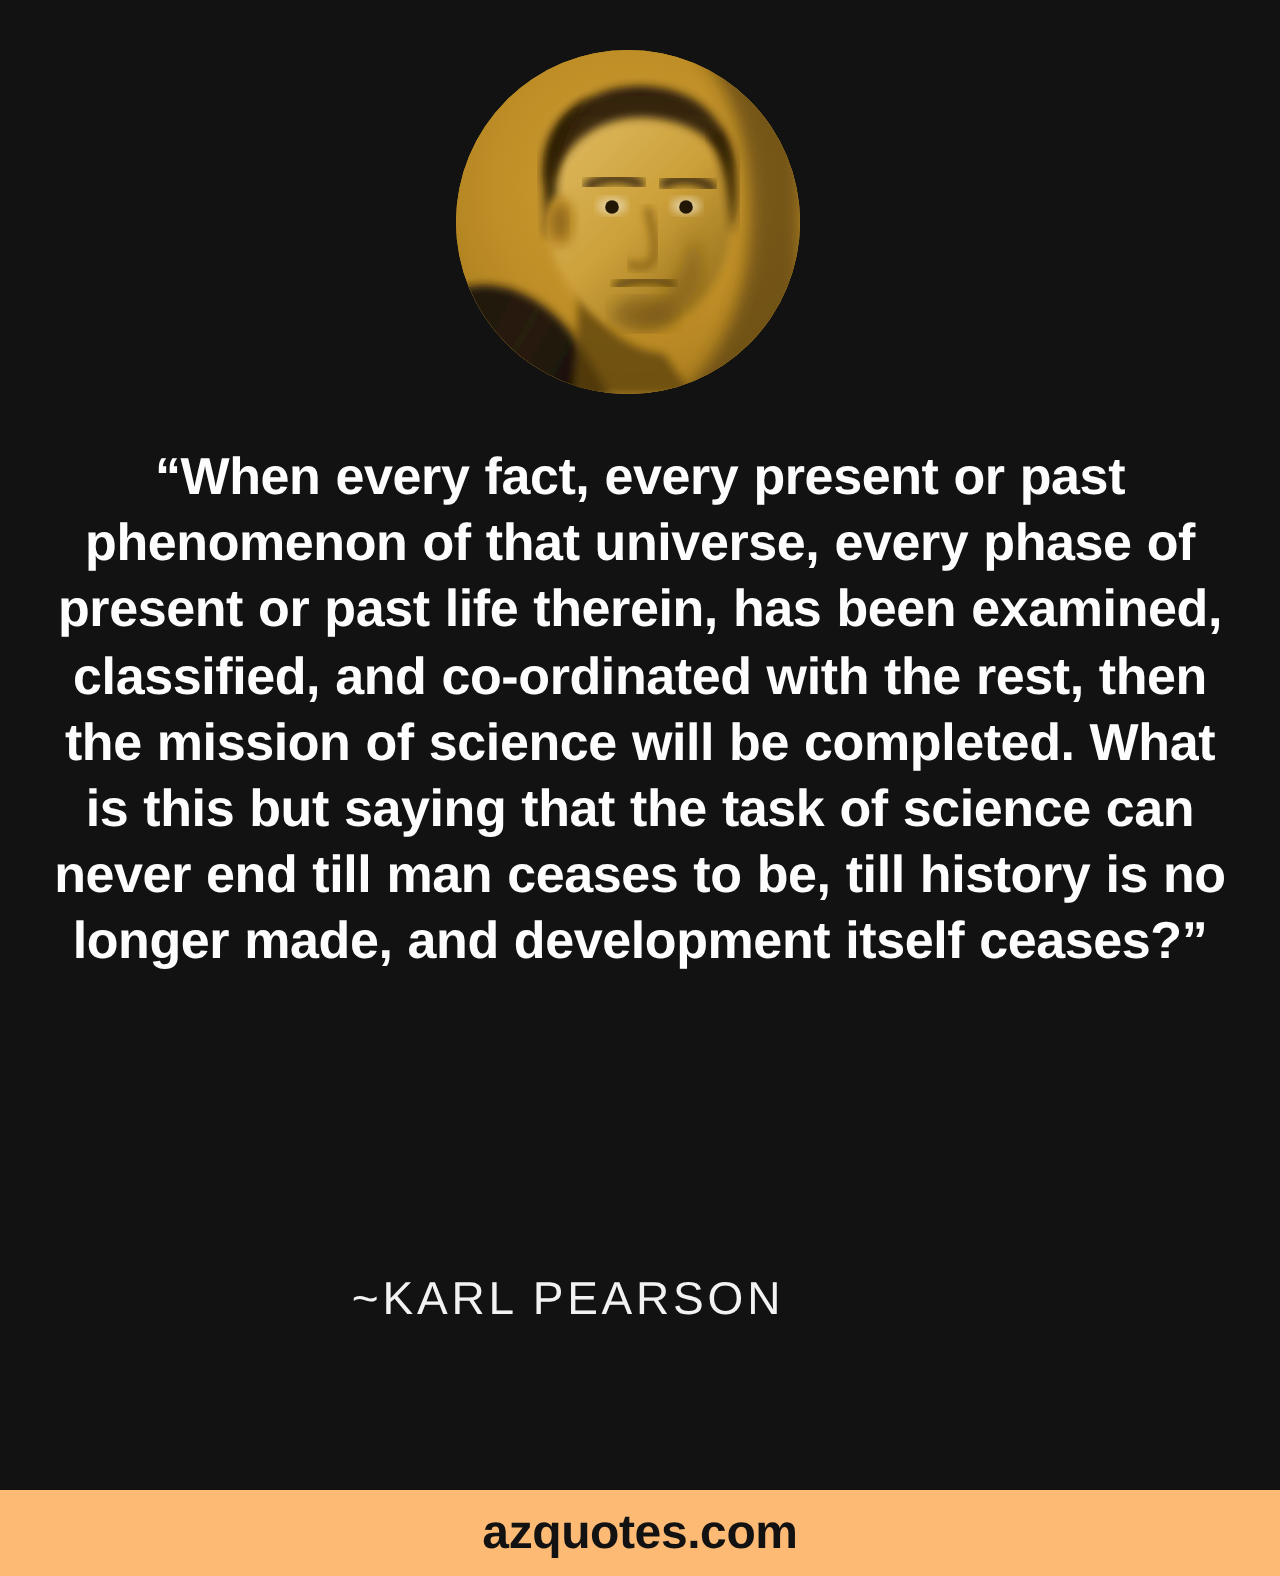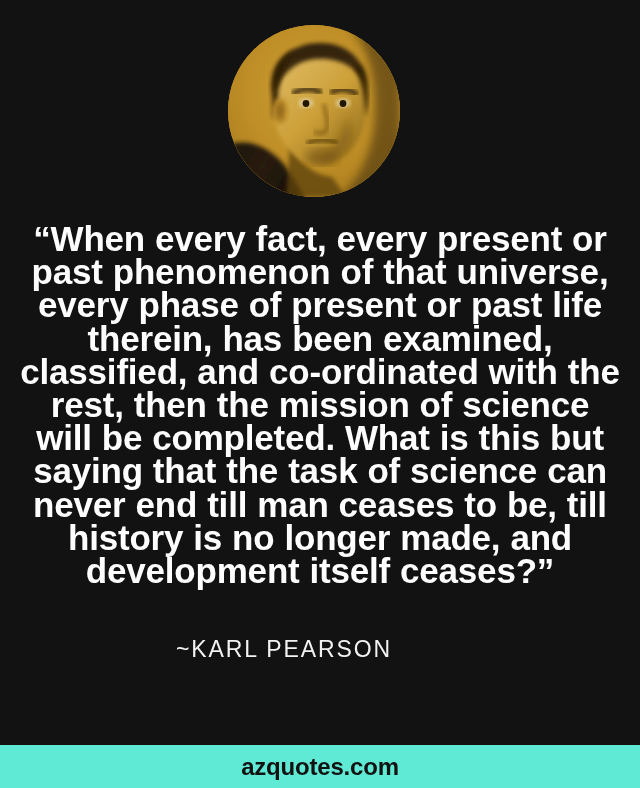--- a/index.html
+++ b/index.html
@@ -52,21 +52,21 @@
     position: absolute;
     top: 222px;
     left: 20px;
     width: 600px;
     text-align: center;
   }
   .quote-text {
     color: #fdfdfd;
     font-family: "Liberation Sans", sans-serif;
     font-weight: bold;
-    font-size: 35px;
+    font-size: 26px;
     line-height: 33.2px;
     letter-spacing: -0.2px;
     margin: 0;
     word-spacing: 0.5px;
   }
 
   
   .author-line {
     position: absolute;
     top: 636px;
@@ -84,21 +84,21 @@
     white-space: nowrap;
   }
 
   
   .footer-bar {
     position: absolute;
     left: 0;
     bottom: 0;
     width: 640px;
     height: 43px;
-    background: #5eead4;
+    background: #fdba74;
     display: flex;
     align-items: center;
     justify-content: center;
   }
   .footer-text {
     color: #121212;
     font-family: "Liberation Sans", sans-serif;
     font-weight: bold;
     font-size: 24px;
     letter-spacing: -0.2px;

